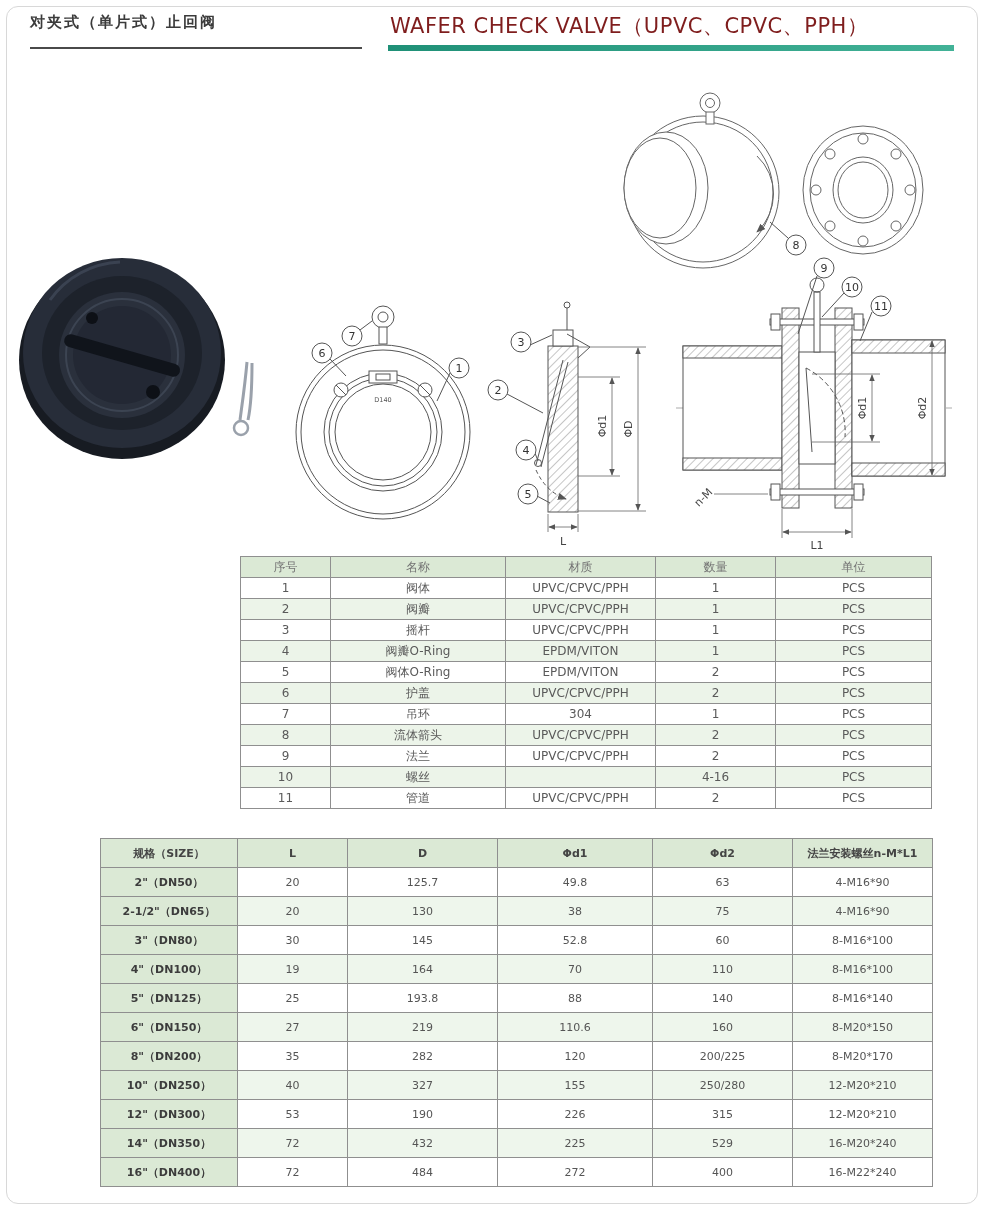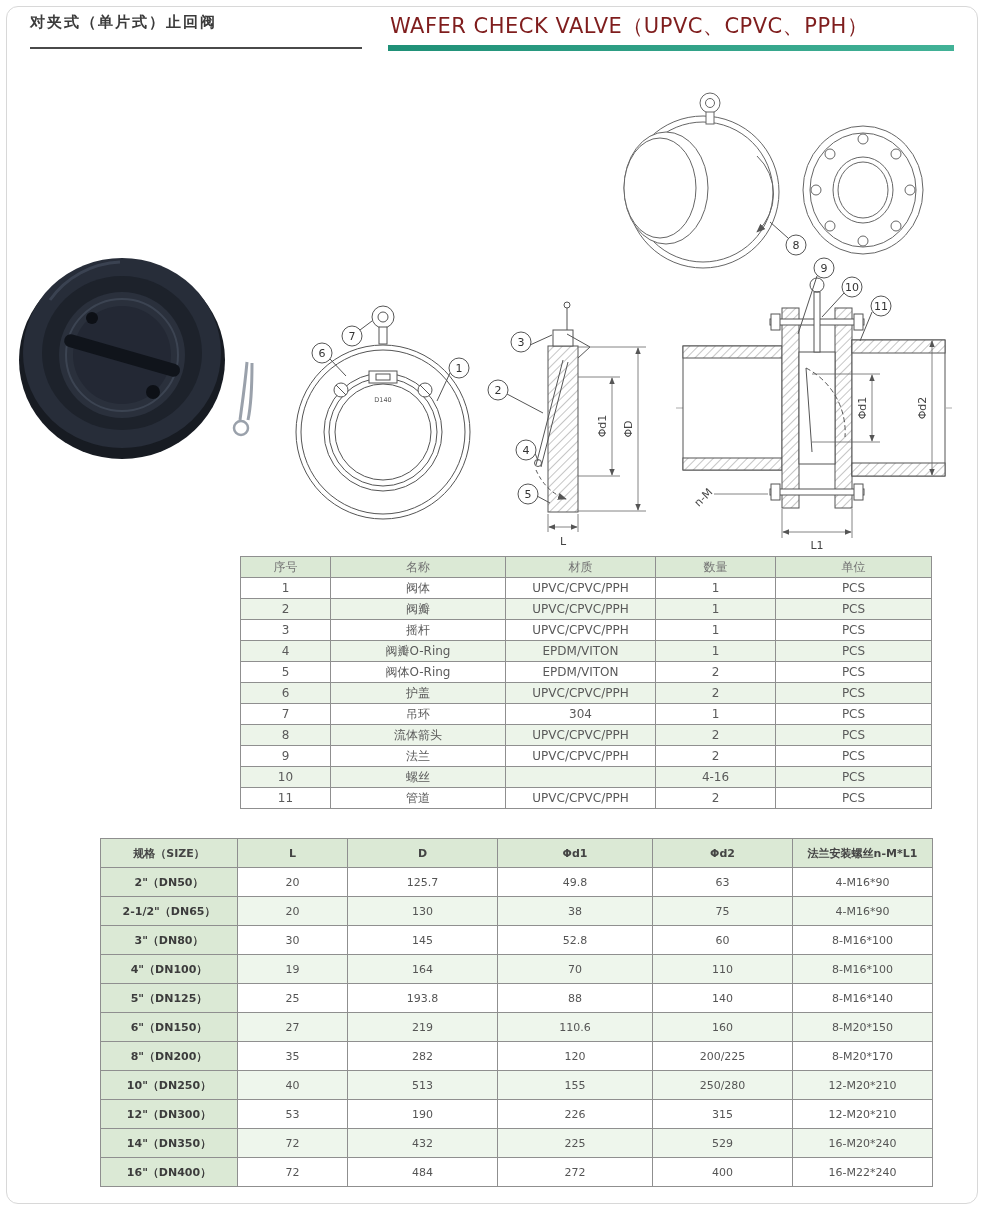--- a/index.html
+++ b/index.html
@@ -423,21 +423,21 @@
         <th>8"（DN200）</th>
         <td>35</td>
         <td>282</td>
         <td>120</td>
         <td>200/225</td>
         <td>8-M20*170</td>
       </tr>
       <tr class="alt">
         <th>10"（DN250）</th>
         <td>40</td>
-        <td>513</td>
+        <td>327</td>
         <td>155</td>
         <td>250/280</td>
         <td>12-M20*210</td>
       </tr>
       <tr>
         <th>12"（DN300）</th>
         <td>53</td>
         <td>190</td>
         <td>226</td>
         <td>315</td>

